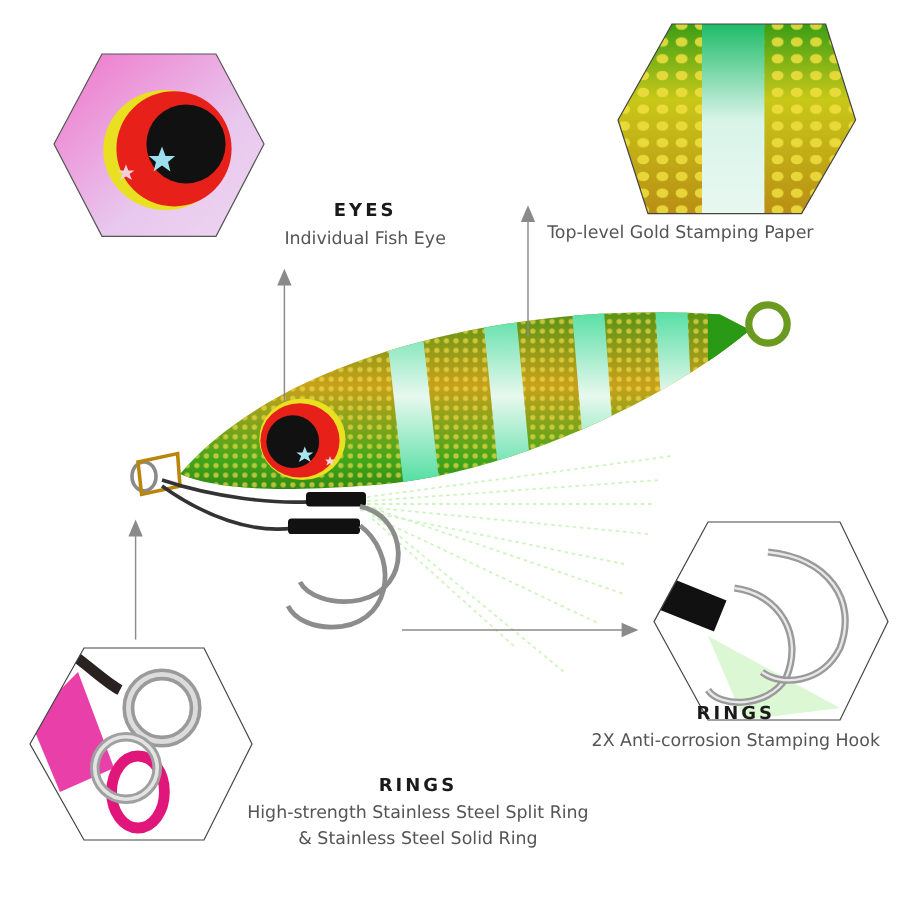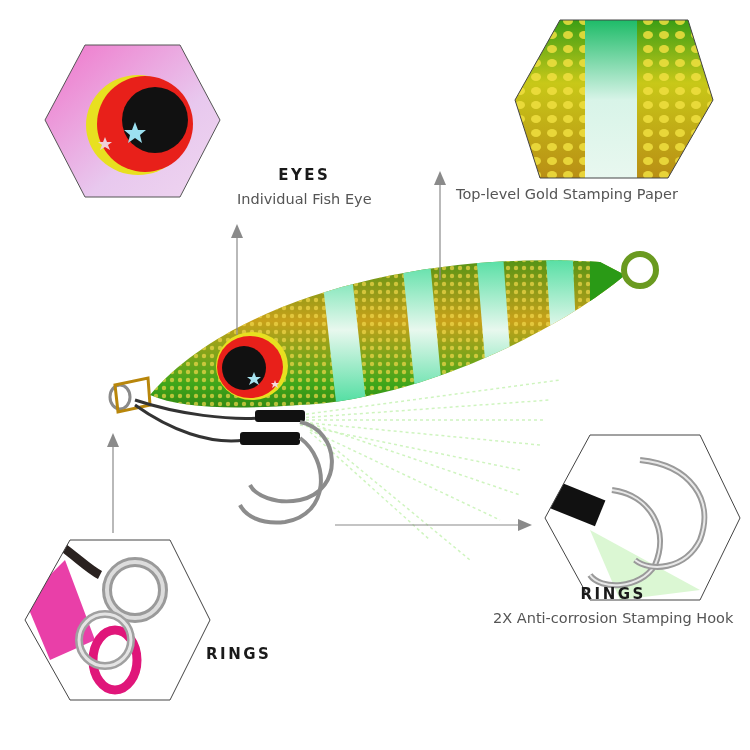--- a/index.html
+++ b/index.html
@@ -176,13 +176,15 @@
   <div class="desc" style="margin-top:18px;">Top-level Gold Stamping Paper</div>
 </div>
 
 <div class="abs" style="left:493px; top:585px;">
   <div class="title">RINGS</div>
   <div class="desc" style="margin-top:5px;">2X Anti-corrosion Stamping Hook</div>
 </div>
 
 <div class="abs" style="left:206px; top:645px;">
   <div class="title">RINGS</div>
+  <div class="desc" style="margin-top:5px;">High-strength Stainless Steel Split Ring</div>
+  <div class="desc">&amp; Stainless Steel Solid Ring</div>
 </div>
 
 </body></html>

